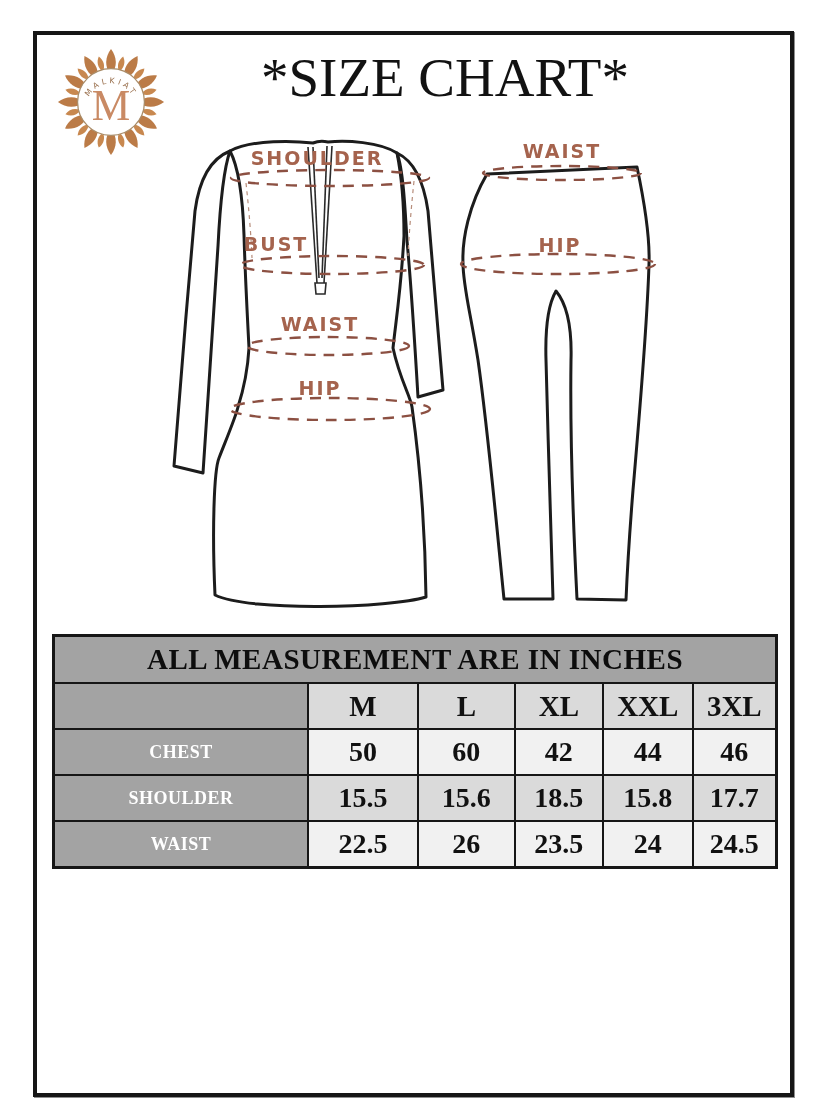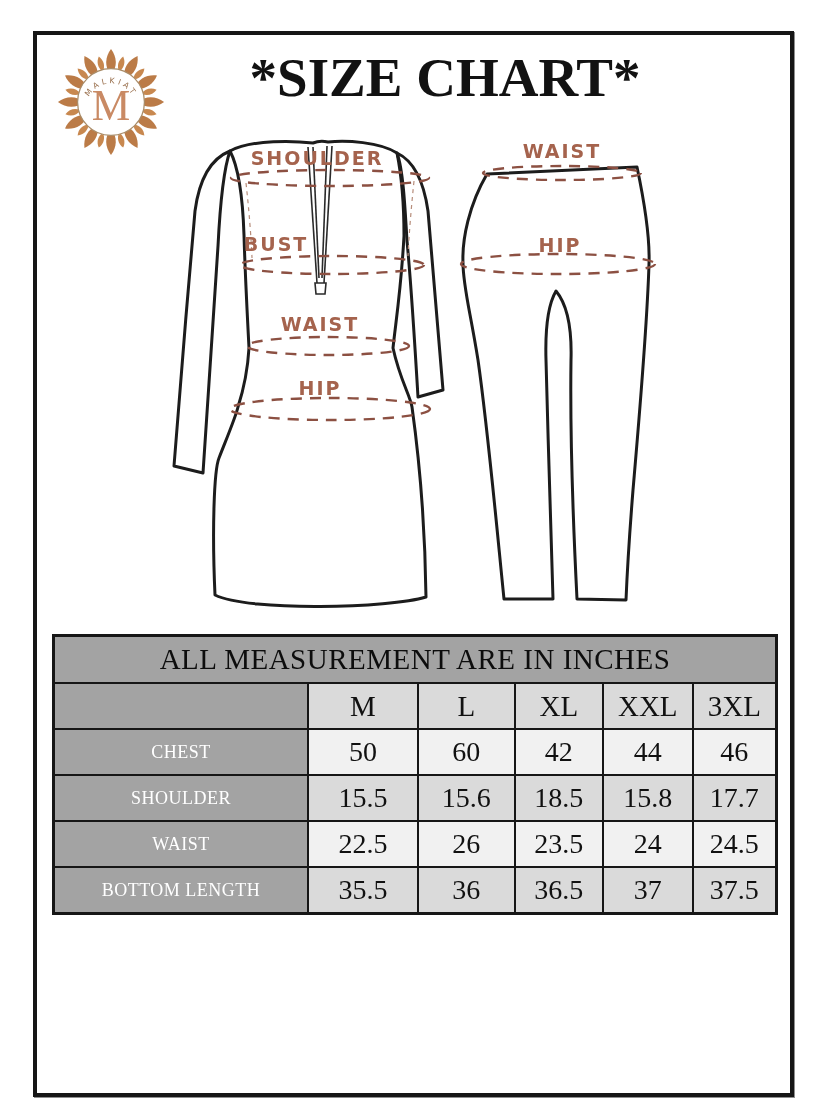--- a/index.html
+++ b/index.html
@@ -10,21 +10,21 @@
   .frame {
     position:absolute; left:33px; top:31px; width:761px; height:1066px;
     border:4px solid #161616; box-sizing:border-box;
     box-shadow:1px 1px 0 #8f8f8f;
   }
   
   .logo { position:absolute; left:52px; top:42px; width:118px; height:120px; }
   
   .title {
     position:absolute; left:120px; right:60px; top:46px; text-align:center;
-    font-size:55px; font-weight:bold; color:#121212; white-space:nowrap;
+    font-size:55px; font-weight:normal; color:#121212; white-space:nowrap;
   }
   
   .diagram { position:absolute; left:0; top:0; width:830px; height:650px; }
   .diagram svg { display:block; }
   .garment-line { fill:none; stroke:#1c1c1c; stroke-width:3; stroke-linejoin:round; stroke-linecap:round; }
   .garment-fill { fill:#ffffff; stroke:#1c1c1c; stroke-width:3; stroke-linejoin:round; }
   .thin-line { fill:none; stroke:#2a2a2a; stroke-width:1.6; }
   .dash-ellipse { fill:none; stroke:#8c5042; stroke-width:2.4; stroke-dasharray:11 8; }
   .guide-dash { fill:none; stroke:#b78d7b; stroke-width:1.2; stroke-dasharray:4 4; }
   .measure-label {
@@ -32,21 +32,21 @@
     letter-spacing:2px; fill:#a5634d; text-anchor:middle;
   }
   
   table.size-table {
     position:absolute; left:52px; top:634px; width:726px;
     border-collapse:collapse; table-layout:fixed;
     border:3px solid #161616;
   }
   table.size-table td {
     border:2px solid #161616; text-align:center; vertical-align:middle;
-    font-weight:normal; padding:0; overflow:hidden;
+    font-weight:bold; padding:0; overflow:hidden;
   }
   td.cap  { background:#a3a3a3; color:#0d0d0d; font-size:29px; height:45px; letter-spacing:0.5px; }
   td.lbl  { background:#a3a3a3; color:#ffffff; font-size:18px; height:44px; letter-spacing:0.5px; }
   td.hdr  { font-size:29px; height:44px; color:#111111; }
   td.val  { font-size:28px; height:44px; color:#111111; }
   td.dark { background:#dadada; }
   td.light{ background:#f1f1f1; }
 </style>
 </head>
 <body>
@@ -225,24 +225,16 @@
           <td class="val dark">17.7</td>
         </tr>
         <tr>
           <td class="lbl">WAIST</td>
           <td class="val light">22.5</td>
           <td class="val light">26</td>
           <td class="val light">23.5</td>
           <td class="val light">24</td>
           <td class="val light">24.5</td>
         </tr>
-        <tr>
-          <td class="lbl">BOTTOM LENGTH</td>
-          <td class="val dark">35.5</td>
-          <td class="val dark">36</td>
-          <td class="val dark">36.5</td>
-          <td class="val dark">37</td>
-          <td class="val dark">37.5</td>
-        </tr>
       </tbody>
   </table>
 
 </div>
 
 </body></html>

